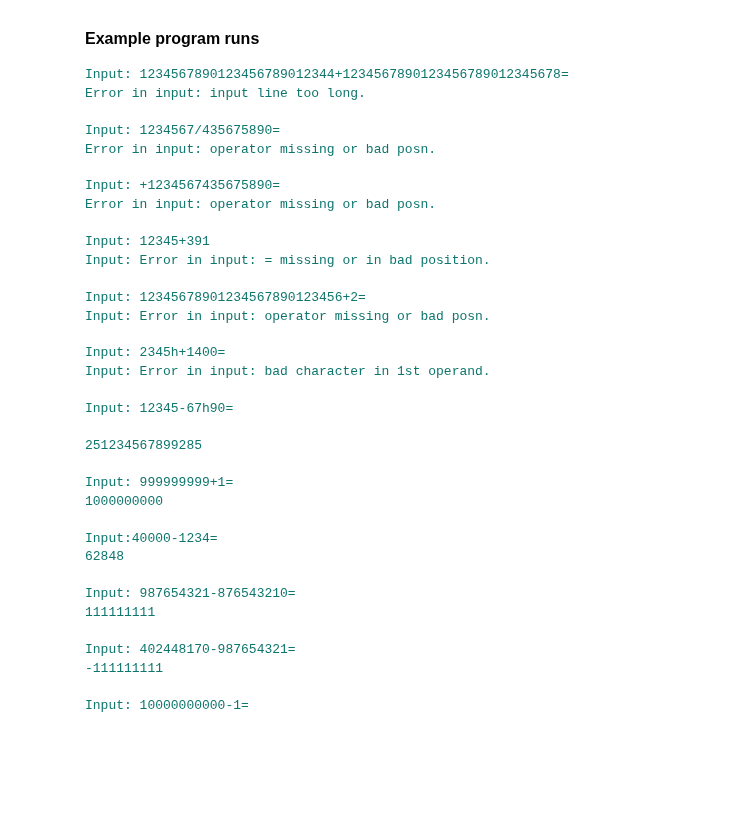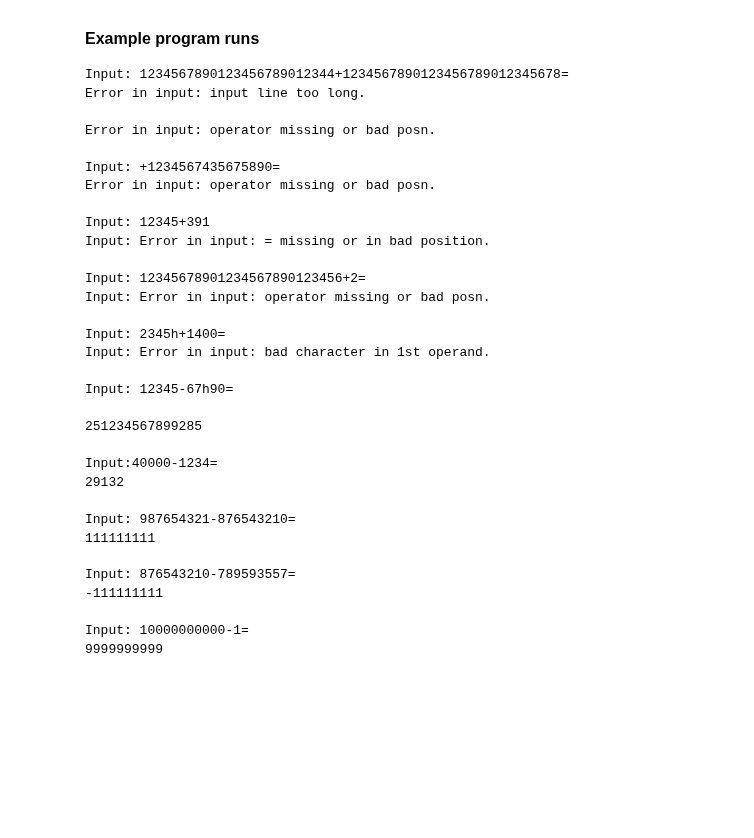--- a/index.html
+++ b/index.html
@@ -17,40 +17,41 @@
     .heading {
       font-size: 16px;
       font-weight: bold;
       color: #000;
       margin-bottom: 18px;
     }
     .runs {
       font-family: "Courier New", Courier, monospace;
       font-size: 13px;
       line-height: 1.45;
-      color: #000000;
+      color: #0f766e;
     }
     .run-block {
       margin-bottom: 18px;
     }
     .run-line {
       white-space: pre;
     }
   </style>
 </head>
 <body>
 
 <h2 class="heading">Example program runs</h2>
 
 <div class="runs">
   <div class="run-block">
     <div class="run-line">Input: 1234567890123456789012344+123456789012345678901234567​8=</div>
     <div class="run-line">Error in input: input line too long.</div>
   </div>
   <div class="run-block">
+    <div class="run-line">Input: 1234567/435675890=</div>
     <div class="run-line">Error in input: operator missing or bad posn.</div>
   </div>
   <div class="run-block">
     <div class="run-line">Input: +1234567435675890=</div>
     <div class="run-line">Error in input: operator missing or bad posn.</div>
   </div>
   <div class="run-block">
     <div class="run-line">Input: 12345+391</div>
     <div class="run-line">Input: Error in input: = missing or in bad position.</div>
   </div>
@@ -62,28 +63,31 @@
     <div class="run-line">Input: 2345h+1400=</div>
     <div class="run-line">Input: Error in input: bad character in 1st operand.</div>
   </div>
   <div class="run-block">
     <div class="run-line">Input: 12345-67h90=</div>
   </div>
   <div class="run-block">
     <div class="run-line">251234567899285</div>
   </div>
   <div class="run-block">
+    <div class="run-line">Input: 999999999+1=</div>
+    <div class="run-line">1000000000</div>
+  </div>
+  <div class="run-block">
     <div class="run-line">Input:40000-1234=</div>
-    <div class="run-line">29132</div>
+    <div class="run-line">62848</div>
   </div>
   <div class="run-block">
     <div class="run-line">Input: 987654321-876543210=</div>
     <div class="run-line">111111111</div>
   </div>
   <div class="run-block">
-    <div class="run-line">Input: 876543210-789593557=</div>
+    <div class="run-line">Input: 402448170-987654321=</div>
     <div class="run-line">-111111111</div>
   </div>
   <div class="run-block">
     <div class="run-line">Input: 10000000000-1=</div>
-    <div class="run-line">9999999999</div>
   </div>
 </div>
 
 </body></html>

